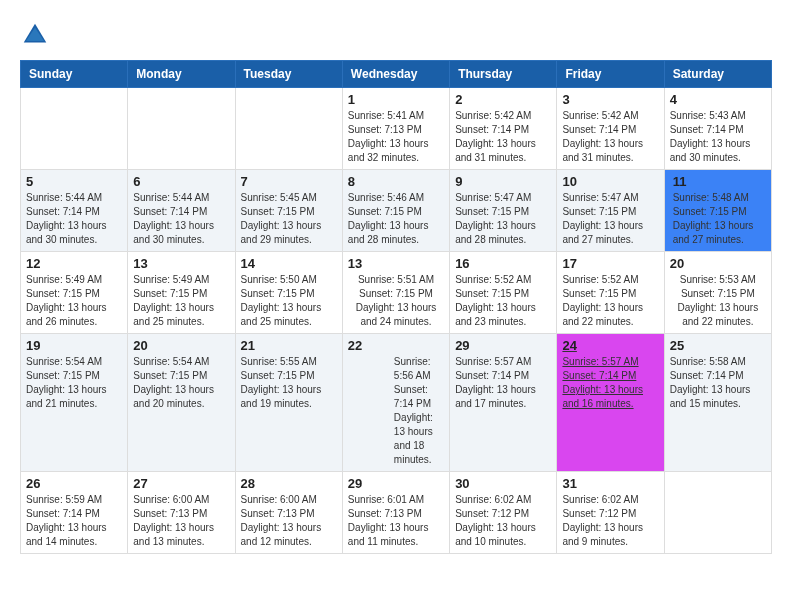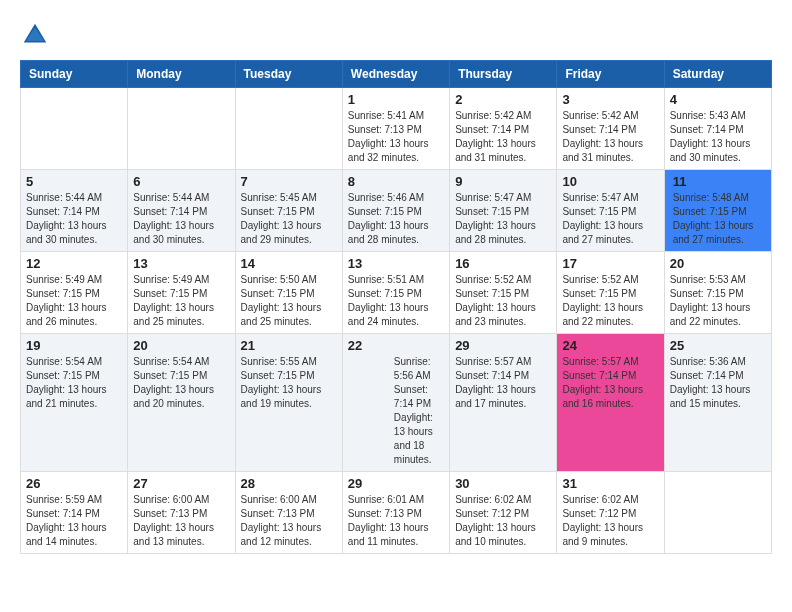--- a/index.html
+++ b/index.html
@@ -230,42 +230,42 @@
         </td>
         <td>
           <span class="day-number">14</span>
           <div class="day-info" style="white-space: pre-line;">Sunrise: 5:50 AM
 Sunset: 7:15 PM
 Daylight: 13 hours
 and 25 minutes.</div>
         </td>
         <td>
           <span class="day-number">13</span>
-          <div class="day-info" style="white-space: pre-line;">Sunrise: 5:51 AM
+          <div class="day-info" style="white-space: pre-line; text-align: center;">Sunrise: 5:51 AM
 Sunset: 7:15 PM
 Daylight: 13 hours
 and 24 minutes.</div>
         </td>
         <td>
           <span class="day-number">16</span>
           <div class="day-info" style="white-space: pre-line;">Sunrise: 5:52 AM
 Sunset: 7:15 PM
 Daylight: 13 hours
 and 23 minutes.</div>
         </td>
         <td>
           <span class="day-number">17</span>
           <div class="day-info" style="white-space: pre-line;">Sunrise: 5:52 AM
 Sunset: 7:15 PM
 Daylight: 13 hours
 and 22 minutes.</div>
         </td>
         <td>
           <span class="day-number">20</span>
-          <div class="day-info" style="white-space: pre-line;">Sunrise: 5:53 AM
+          <div class="day-info" style="white-space: pre-line; text-align: center;">Sunrise: 5:53 AM
 Sunset: 7:15 PM
 Daylight: 13 hours
 and 22 minutes.</div>
         </td>
       </tr>
       <tr>
         <td style="background: rgb(240, 244, 248); margin-left: 8px;">
           <span class="day-number">19</span>
           <div class="day-info" style="white-space: pre-line;">Sunrise: 5:54 AM
 Sunset: 7:15 PM
@@ -293,30 +293,30 @@
 Daylight: 13 hours
 and 18 minutes.</div>
         </td>
         <td style="background: rgb(240, 244, 248);">
           <span class="day-number">29</span>
           <div class="day-info" style="white-space: pre-line;">Sunrise: 5:57 AM
 Sunset: 7:14 PM
 Daylight: 13 hours
 and 17 minutes.</div>
         </td>
-        <td style="background: #ec4899;">
+        <td style="background: #d946ef; text-decoration: underline;">
           <span class="day-number">24</span>
           <div class="day-info" style="white-space: pre-line;">Sunrise: 5:57 AM
 Sunset: 7:14 PM
 Daylight: 13 hours
 and 16 minutes.</div>
         </td>
         <td style="background: rgb(240, 244, 248);">
           <span class="day-number">25</span>
-          <div class="day-info" style="white-space: pre-line;">Sunrise: 5:36 AM
+          <div class="day-info" style="white-space: pre-line;">Sunrise: 5:58 AM
 Sunset: 7:14 PM
 Daylight: 13 hours
 and 15 minutes.</div>
         </td>
       </tr>
       <tr>
         <td>
           <span class="day-number">26</span>
           <div class="day-info" style="white-space: pre-line;">Sunrise: 5:59 AM
 Sunset: 7:14 PM

